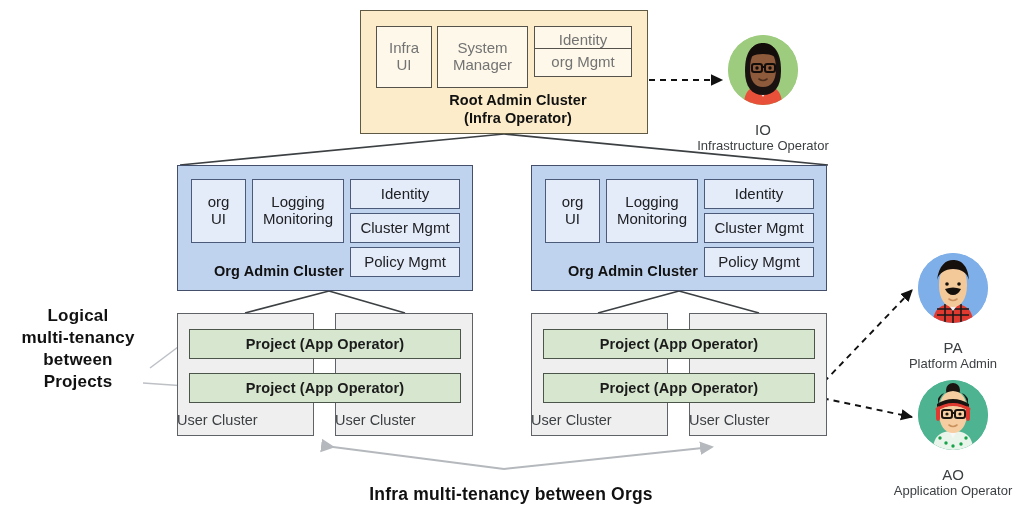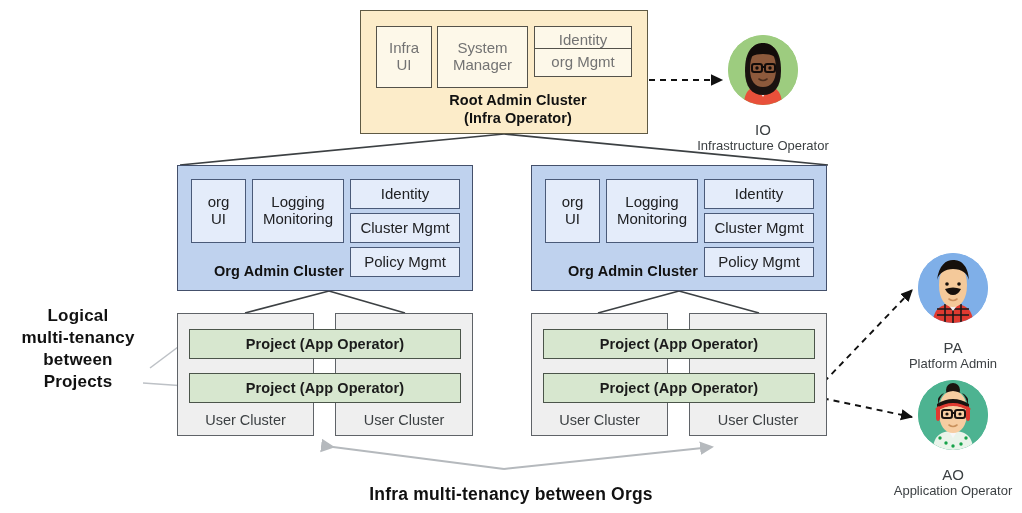--- a/index.html
+++ b/index.html
@@ -22,21 +22,21 @@
 
   .tile{position:absolute;box-sizing:border-box;display:flex;align-items:center;
         justify-content:center;text-align:center;line-height:1.12;}
   .tile-root{background:#fdf8e9;border:1.6px solid #54524a;font-size:15px;color:#737373;}
   .tile-org{background:#e4ecfa;border:1.6px solid #4a5a78;font-size:15px;color:#202124;}
   .tile-project{background:#d7e7cf;border:1.6px solid #4b554a;font-size:14.5px;
                 font-weight:bold;color:#1b1b1b;letter-spacing:.1px;}
 
   .cluster-caption{position:absolute;text-align:center;font-weight:bold;
                    font-size:14.5px;color:#111;line-height:1.22;letter-spacing:.1px;padding-left:14px;}
-  .uc-caption{position:absolute;text-align:center;font-size:14.5px;color:#3c4043;}
+  .uc-caption{position:absolute;text-align:left;font-size:14.5px;color:#3c4043;}
 
   
   .side-label{position:absolute;text-align:center;font-weight:bold;font-size:17px;
               line-height:1.3;color:#111;letter-spacing:.2px;}
   .bottom-label{position:absolute;text-align:center;font-weight:bold;font-size:17.5px;
                 color:#111;letter-spacing:.2px;}
 
   
   .persona{position:absolute;text-align:center;width:150px;}
   .persona .avatar{width:70px;height:70px;border-radius:50%;margin:0 auto;overflow:hidden;position:relative;}

